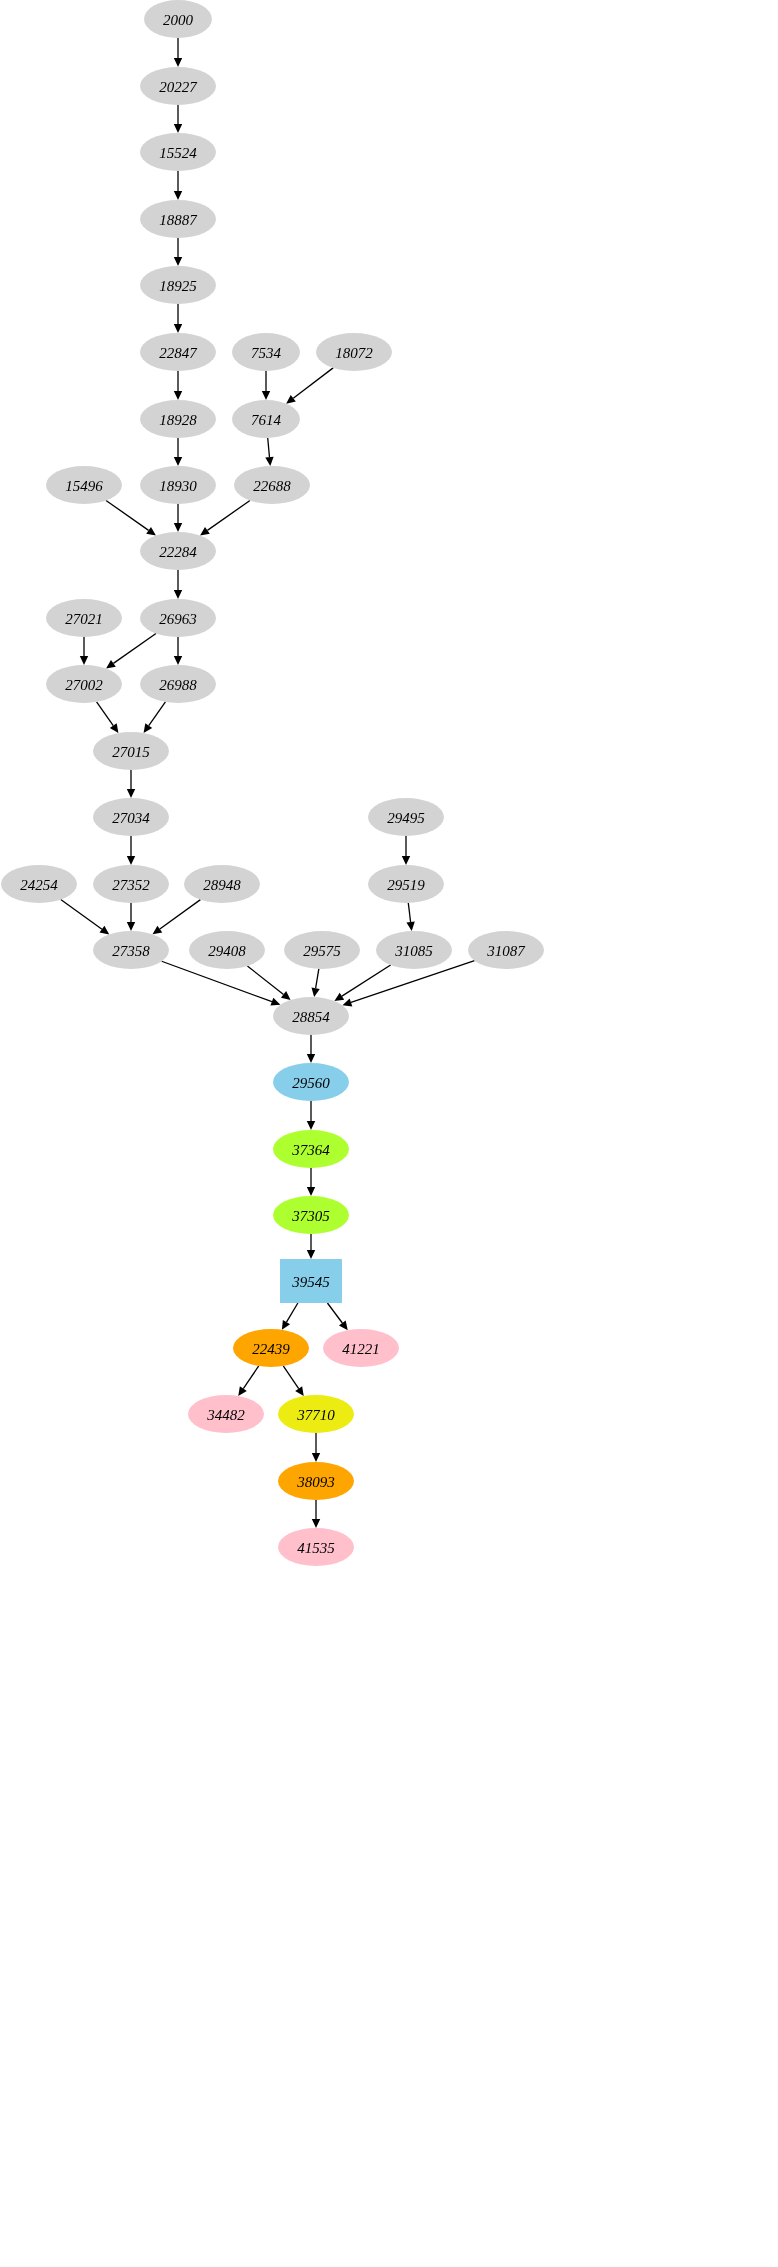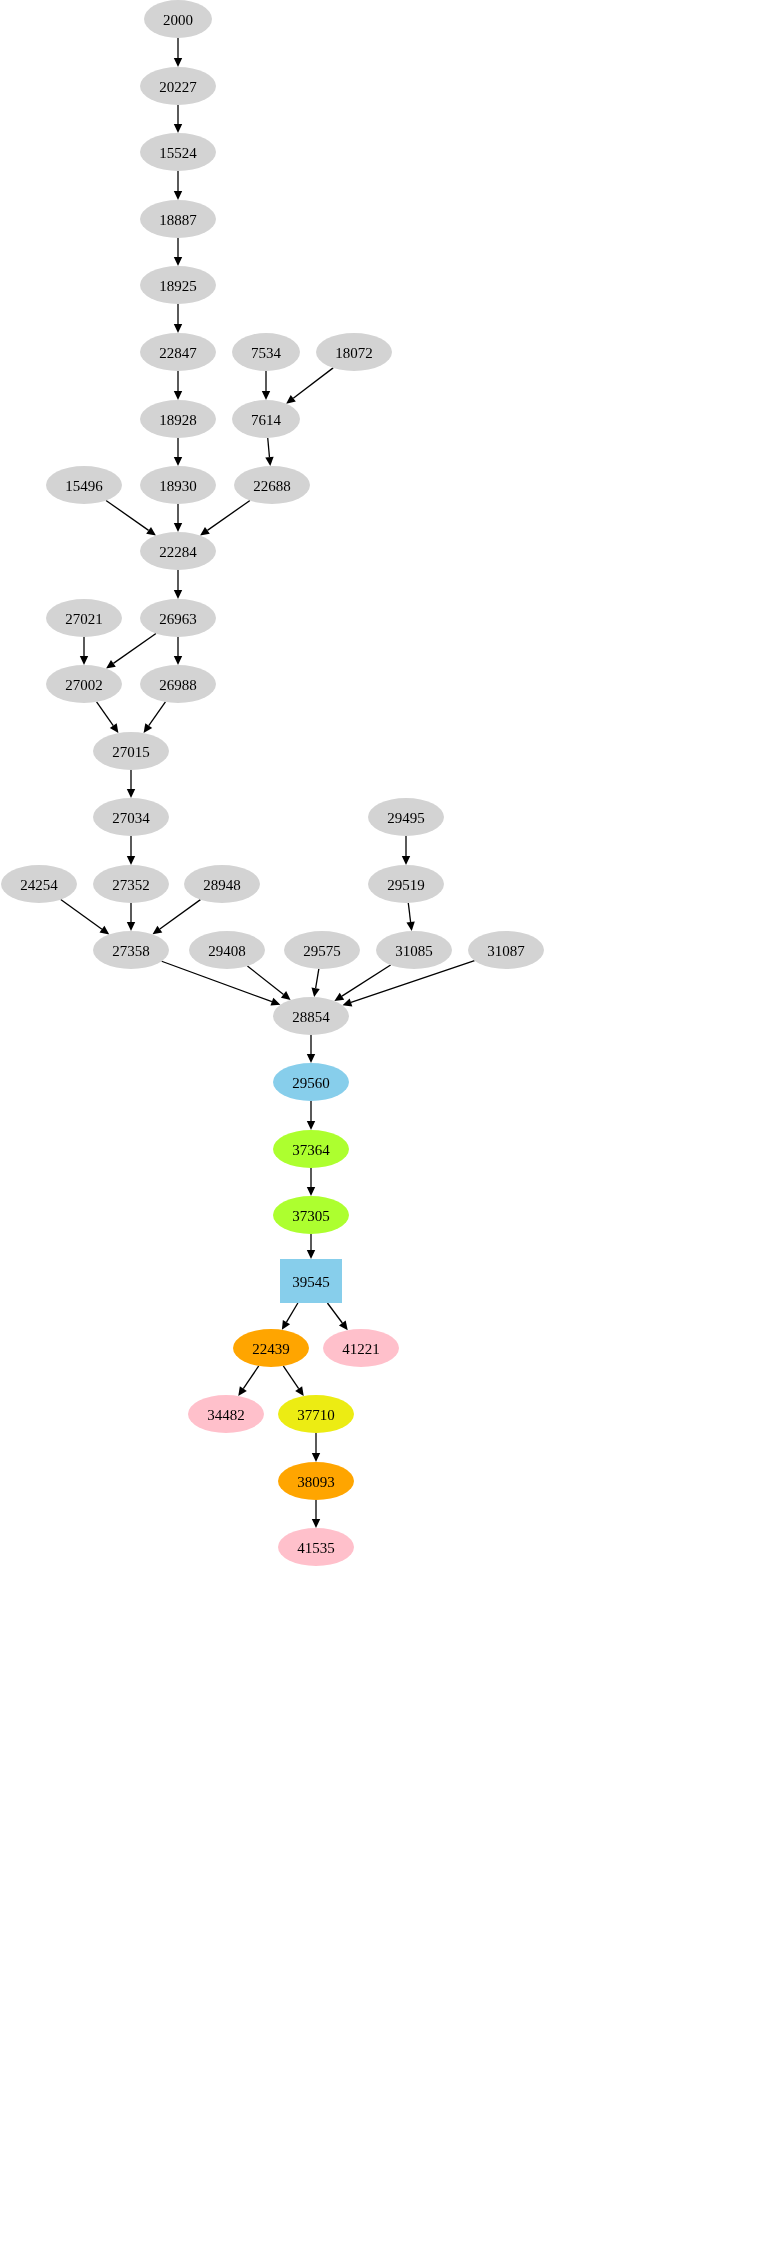--- a/index.html
+++ b/index.html
@@ -10,20 +10,21 @@
   body {
     width: 778px;
     height: 2267px;
     font-family: "Liberation Serif", "DejaVu Serif", serif;
     overflow: hidden;
   }
   #graph-root {
     position: relative;
     width: 778px;
     height: 1986px;
+    font-style: italic;
   }
   svg#graph-svg {
     display: block;
     width: 778px;
     height: 2267px;
   }
   .node-shape {
     stroke: none;
   }
   .node-label {

